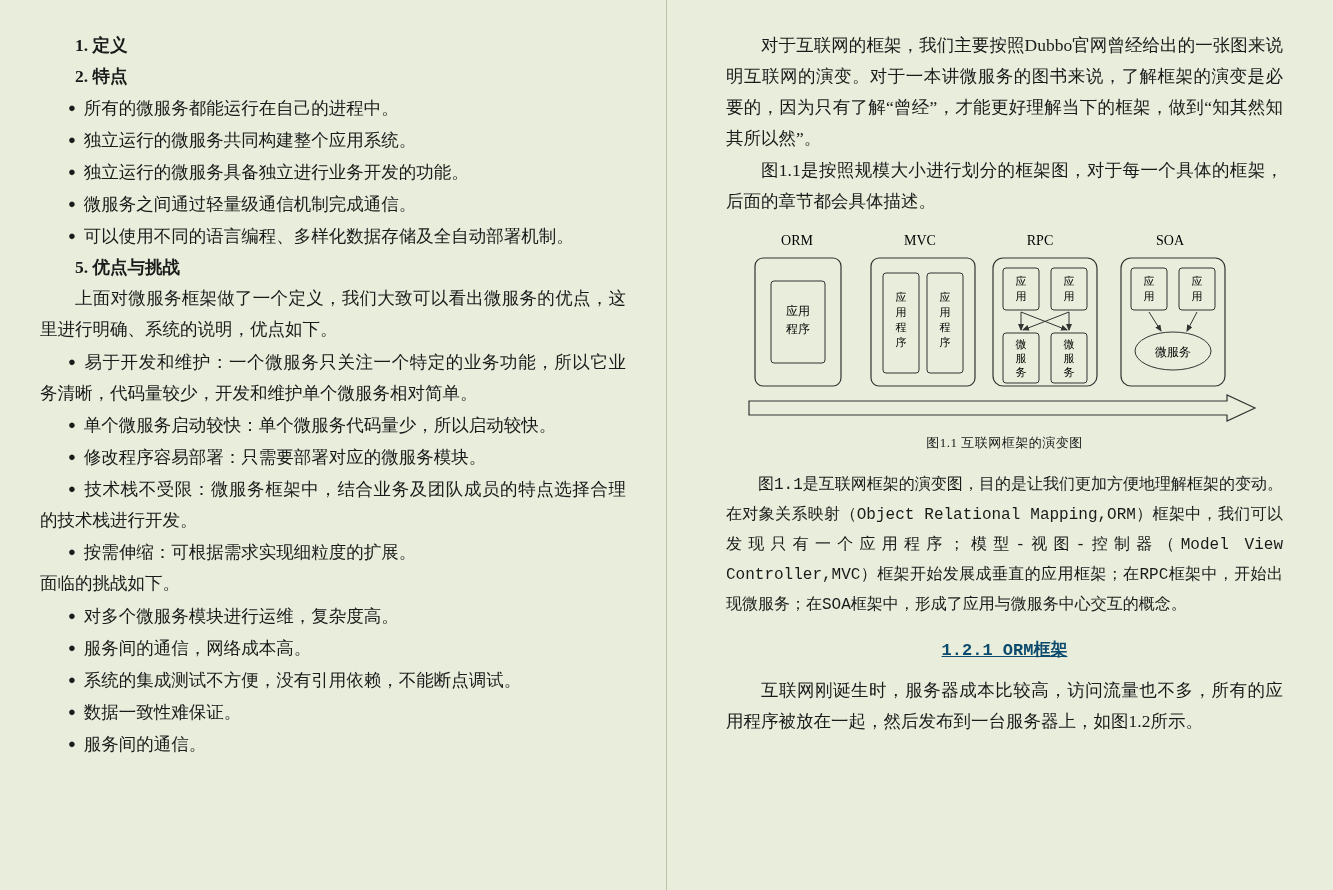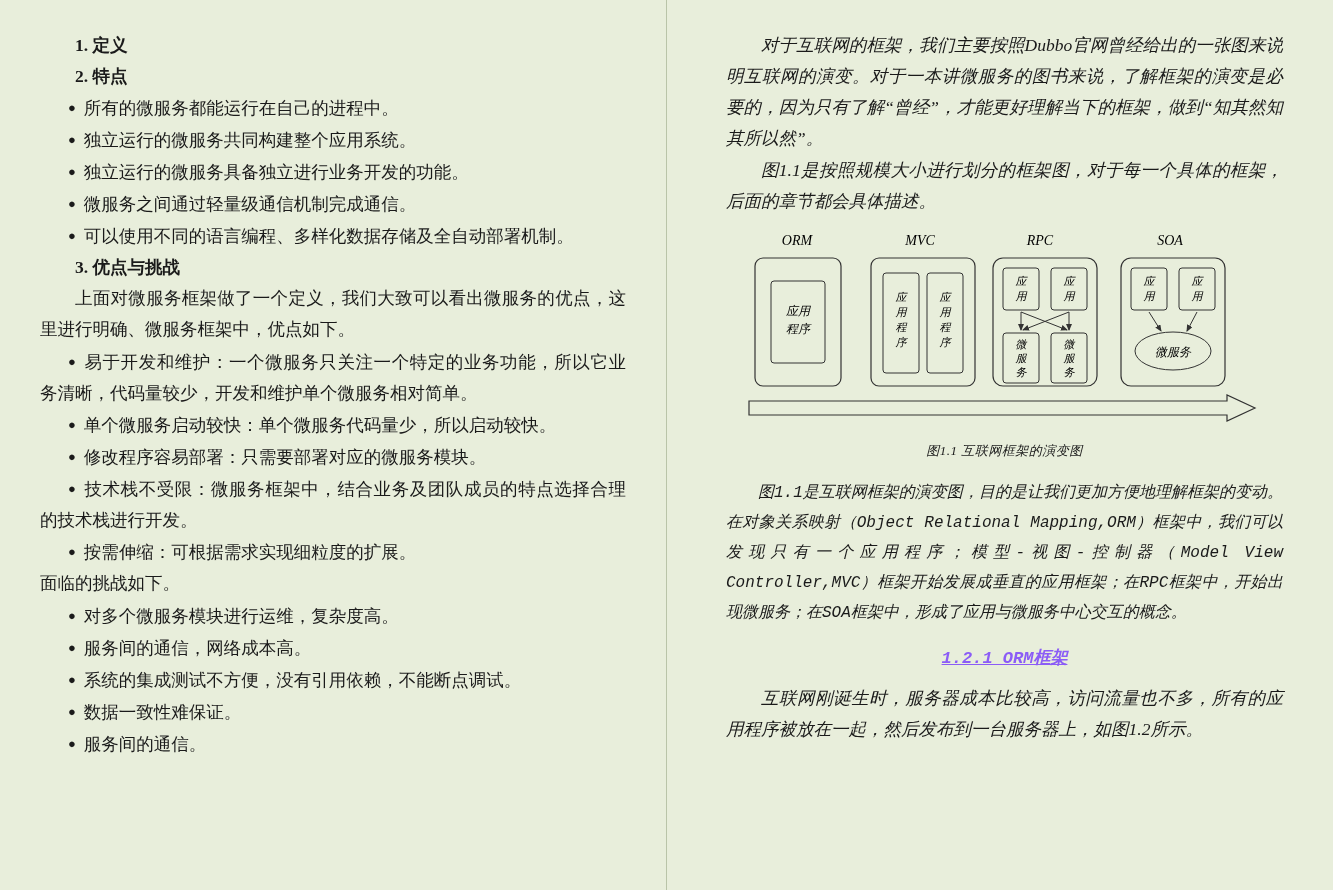--- a/index.html
+++ b/index.html
@@ -25,21 +25,20 @@
     position: relative;
     height: 890px;
   }
   .col-left {
     width: 666px;
     padding: 30px 40px 0 40px;
   }
   .col-right {
     width: 667px;
     padding: 30px 50px 0 60px;
-    font-style: italic;
   }
   .divider {
     position: absolute;
     left: 666px;
     top: 0;
     width: 1px;
     height: 890px;
     background: #b9c4a8;
   }
   p {
@@ -75,35 +74,35 @@
     vertical-align: 2px;
   }
   .noindent {
     text-indent: 0;
   }
   .section-link-right {
     text-align: center;
     margin: 18px 0 14px 0;
     font-size: 17px;
     font-weight: bold;
-    color: #8b5cf6;
+    color: #0c4a6e;
     text-decoration: underline;
     font-family: "Liberation Mono", monospace;
   }
   .mono {
     font-family: "Liberation Mono", monospace;
   }
   .figure-wrap {
     margin: 16px 0 0 0;
     text-align: center;
   }
   .figure-caption {
     text-align: center;
     font-size: 13px;
-    margin-top: 10px;
+    margin-top: 2px;
     letter-spacing: 0.5px;
   }
   svg text {
     font-family: "Liberation Serif", serif;
   }
   .gap-med { height: 18px; }
 </style>
 </head>
 <body>
 
@@ -114,22 +113,22 @@
     <p class="heading-num">1. 定义</p>
 
     <p class="heading-num">2. 特点</p>
 
     <p class="bullet"><span class="dot">●</span><span>所有的微服务都能运行在自己的进程中。</span></p>
     <p class="bullet"><span class="dot">●</span><span>独立运行的微服务共同构建整个应用系统。</span></p>
     <p class="bullet"><span class="dot">●</span><span>独立运行的微服务具备独立进行业务开发的功能。</span></p>
     <p class="bullet"><span class="dot">●</span><span>微服务之间通过轻量级通信机制完成通信。</span></p>
     <p class="bullet"><span class="dot">●</span><span>可以使用不同的语言编程、多样化数据存储及全自动部署机制。</span></p>
 
-    <p class="heading-num">3. 优点与挑战</p>
-    <p class="indent">上面对微服务框架做了一个定义，我们大致可以看出微服务的优点，这里进行明确、微服务框架中，优点如下。</p>
+    <p class="heading-num">5. 优点与挑战</p>
+    <p class="indent">上面对微服务框架做了一个定义，我们大致可以看出微服务的优点，这里进行明确、系统的说明，优点如下。</p>
 
     <p class="bullet"><span class="dot">●</span><span>易于开发和维护：一个微服务只关注一个特定的业务功能，所以它业务清晰，代码量较少，开发和维护单个微服务相对简单。</span></p>
     <p class="bullet"><span class="dot">●</span><span>单个微服务启动较快：单个微服务代码量少，所以启动较快。</span></p>
     <p class="bullet"><span class="dot">●</span><span>修改程序容易部署：只需要部署对应的微服务模块。</span></p>
     <p class="bullet"><span class="dot">●</span><span>技术栈不受限：微服务框架中，结合业务及团队成员的特点选择合理的技术栈进行开发。</span></p>
     <p class="bullet"><span class="dot">●</span><span>按需伸缩：可根据需求实现细粒度的扩展。</span></p>
 
     <p class="noindent" style="margin-left:0;">面临的挑战如下。</p>
 
     <p class="bullet"><span class="dot">●</span><span>对多个微服务模块进行运维，复杂度高。</span></p>

